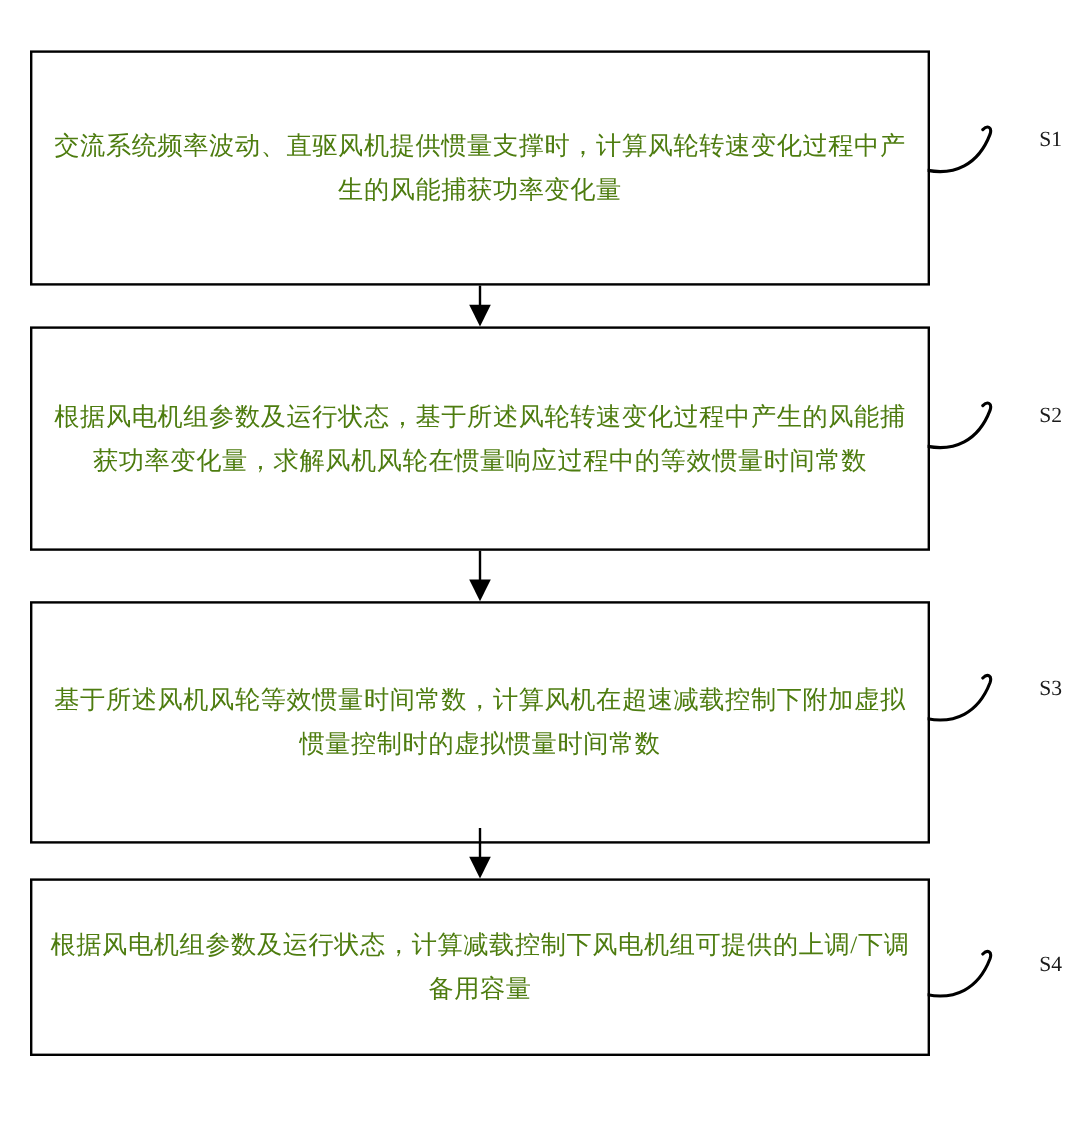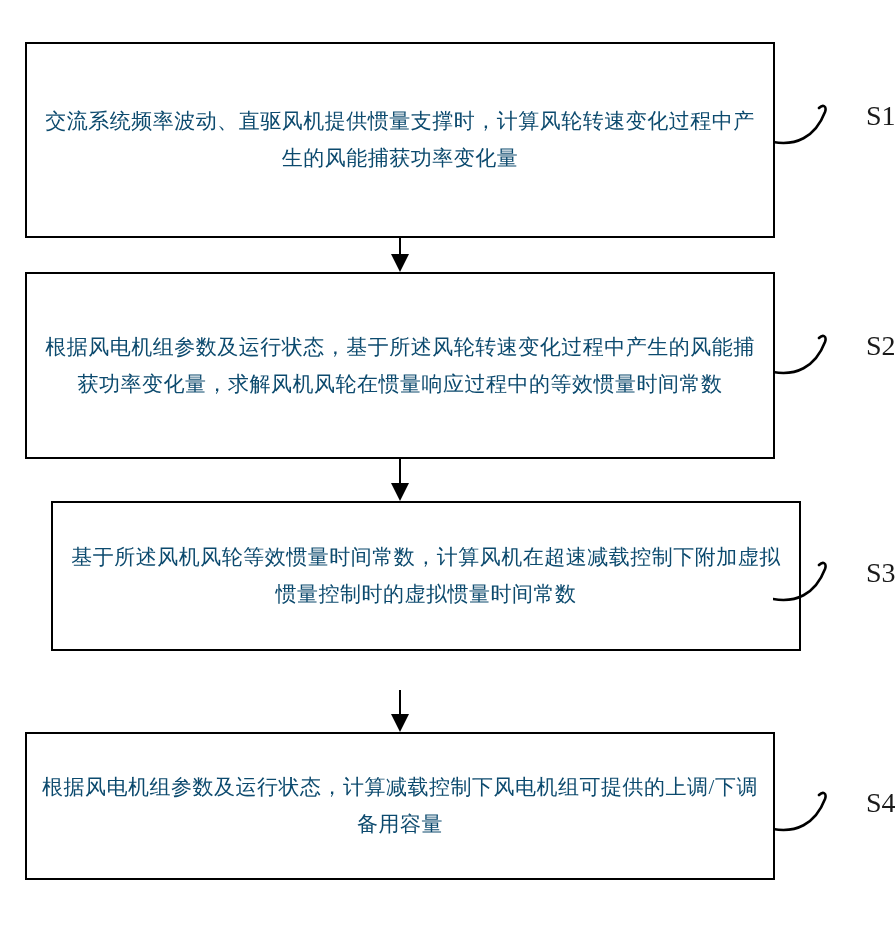--- a/index.html
+++ b/index.html
@@ -28,25 +28,25 @@
     justify-content: center;
   }
   .step-text {
     width: 100%;
     padding: 0 14px;
     box-sizing: border-box;
     text-align: center;
     font-size: 21px;
     line-height: 37px;
     letter-spacing: 0.5px;
-    color: #0c4a6e;
+    color: #4d7c0f;
   }
   .box-1 { top: 42px;  height: 196px; }
   .box-2 { top: 272px; height: 187px; }
-  .box-3 { top: 501px; height: 150px; margin-left: 26px; }
+  .box-3 { top: 501px; height: 202px; }
   .box-4 { top: 732px; height: 148px; }
 
   .arrow-line {
     position: absolute;
     left: 399px;
     width: 2px;
     background: #000000;
   }
   .arrow-head {
     position: absolute;
@@ -71,21 +71,21 @@
     height: 48px;
   }
   .leader-1 { top: 100px; }
   .leader-2 { top: 330px; }
   .leader-3 { top: 557px; }
   .leader-4 { top: 787px; }
 
   .step-label {
     position: absolute;
     left: 866px;
-    font-size: 28px;
+    font-size: 18px;
     line-height: 24px;
     color: #1a1a1a;
     font-family: "Liberation Serif", "DejaVu Serif", serif;
   }
   .label-1 { top: 104px; }
   .label-2 { top: 334px; }
   .label-3 { top: 561px; }
   .label-4 { top: 791px; text-align: right; }
 </style>
 </head>

